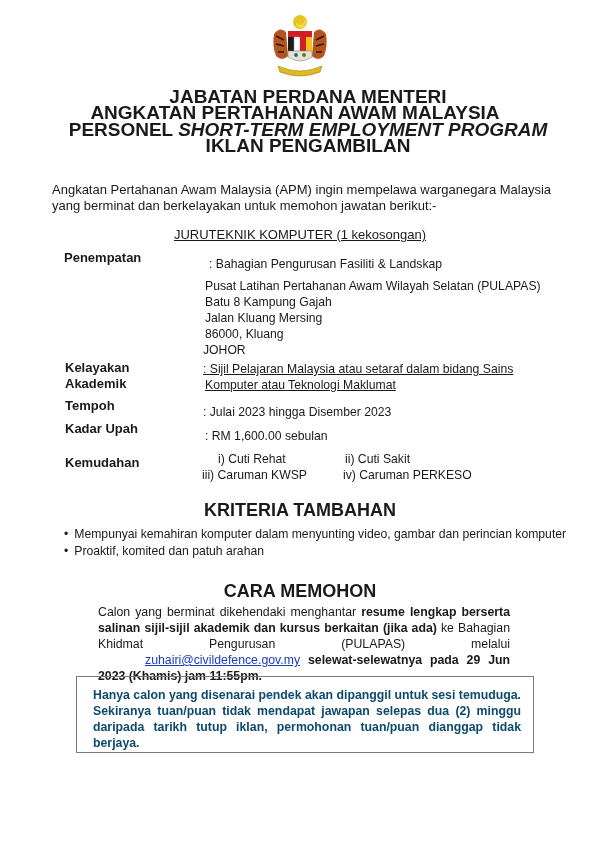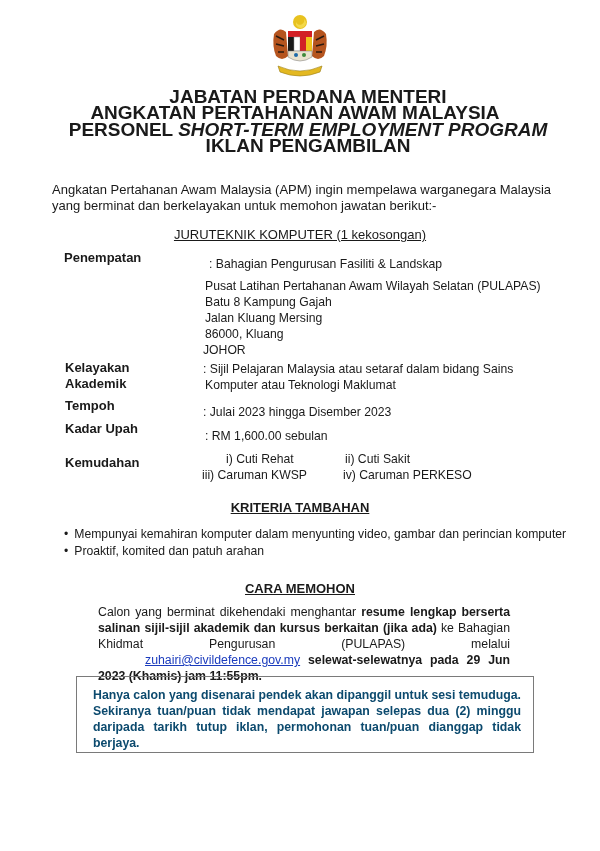--- a/index.html
+++ b/index.html
@@ -10,21 +10,21 @@
   .crest { position: absolute; left: 268px; top: 12px; width: 64px; height: 68px; }
   .header { position: absolute; left: 8px; top: 89px; width: 600px; text-align: center; font-weight: bold; font-size: 19px; line-height: 16.4px; }
   .header div { white-space: nowrap; }
   .header .l2 { padding-right: 26px; }
   .header i { font-style: italic; }
   .intro { position: absolute; left: 52px; top: 182px; width: 520px; font-size: 13px; line-height: 16px; }
   .post-title { position: absolute; left: 0; top: 227px; width: 600px; text-align: center; font-weight: normal; font-size: 13px; text-decoration: underline; }
   .row { position: absolute; font-size: 12.2px; line-height: 16px; }
   .label { font-weight: bold; font-size: 13px; }
   .val { width: 380px; }
-  .section-title { position: absolute; left: 0; width: 600px; text-align: center; font-weight: bold; font-size: 13px; text-decoration: underline; }
+  .section-title { position: absolute; left: 0; width: 600px; text-align: center; font-weight: bold; font-size: 18px; }
   .bullets { position: absolute; left: 64px; top: 526px; font-size: 12.2px; line-height: 17px; margin: 0; padding: 0; list-style: none; }
   .bullets li::before { content: "•"; margin-right: 6px; }
   .apply { position: absolute; left: 98px; top: 604px; width: 412px; font-size: 12.3px; line-height: 16px; text-align: justify; }
   .apply b { font-weight: bold; }
   .apply a { color: #1a3bbd; text-decoration: underline; margin-left: 47px; }
   .notice { position: absolute; left: 76px; top: 676px; width: 458px; height: 77px; border: 1.5px solid #7a7a7a; box-sizing: border-box; }
   .notice p { margin: 0; position: absolute; left: 16px; top: 10px; width: 428px; color: #0c4a6e; font-weight: bold; font-size: 12.3px; line-height: 16px; text-align: justify; }
 </style>
 </head>
 <body>
@@ -68,33 +68,33 @@
   <div>Batu 8 Kampung Gajah</div>
   <div>Jalan Kluang Mersing</div>
   <div>86000, Kluang</div>
   <div style="margin-left:-2px;">JOHOR</div>
 </div>
 
 <div class="row label" style="left:65px; top:360px;">
   <div>Kelayakan</div>
   <div>Akademik</div>
 </div>
-<div class="row val" style="left:203px; top:361px;">
+<div class="row val" style="left:203px; top:361px;text-decoration:underline;">
   <div>: Sijil Pelajaran Malaysia atau setaraf dalam bidang Sains</div>
   <div style="margin-left:2px;">Komputer atau Teknologi Maklumat</div>
 </div>
 
 <div class="row label" style="left:65px; top:398px;">Tempoh</div>
 <div class="row val" style="left:203px; top:404px;">: Julai 2023 hingga Disember 2023</div>
 
 <div class="row label" style="left:65px; top:421px;">Kadar Upah</div>
 <div class="row val" style="left:205px; top:428px;">: RM 1,600.00 sebulan</div>
 
 <div class="row label" style="left:65px; top:455px;">Kemudahan</div>
-<div class="row" style="left:196px; top:451px;padding-left:30px;">i) Cuti Rehat</div>
+<div class="row" style="left:188px; top:451px;padding-left:30px;">i) Cuti Rehat</div>
 <div class="row" style="left:345px; top:451px;">ii) Cuti Sakit</div>
 <div class="row" style="left:202px; top:467px;">iii) Caruman KWSP</div>
 <div class="row" style="left:343px; top:467px;">iv) Caruman  PERKESO</div>
 
 <div class="section-title" style="top:500px;">KRITERIA  TAMBAHAN</div>
 <ul class="bullets">
   <li>Mempunyai  kemahiran  komputer  dalam  menyunting video, gambar dan perincian komputer</li>
   <li>Proaktif,  komited dan patuh arahan</li>
 </ul>
 

